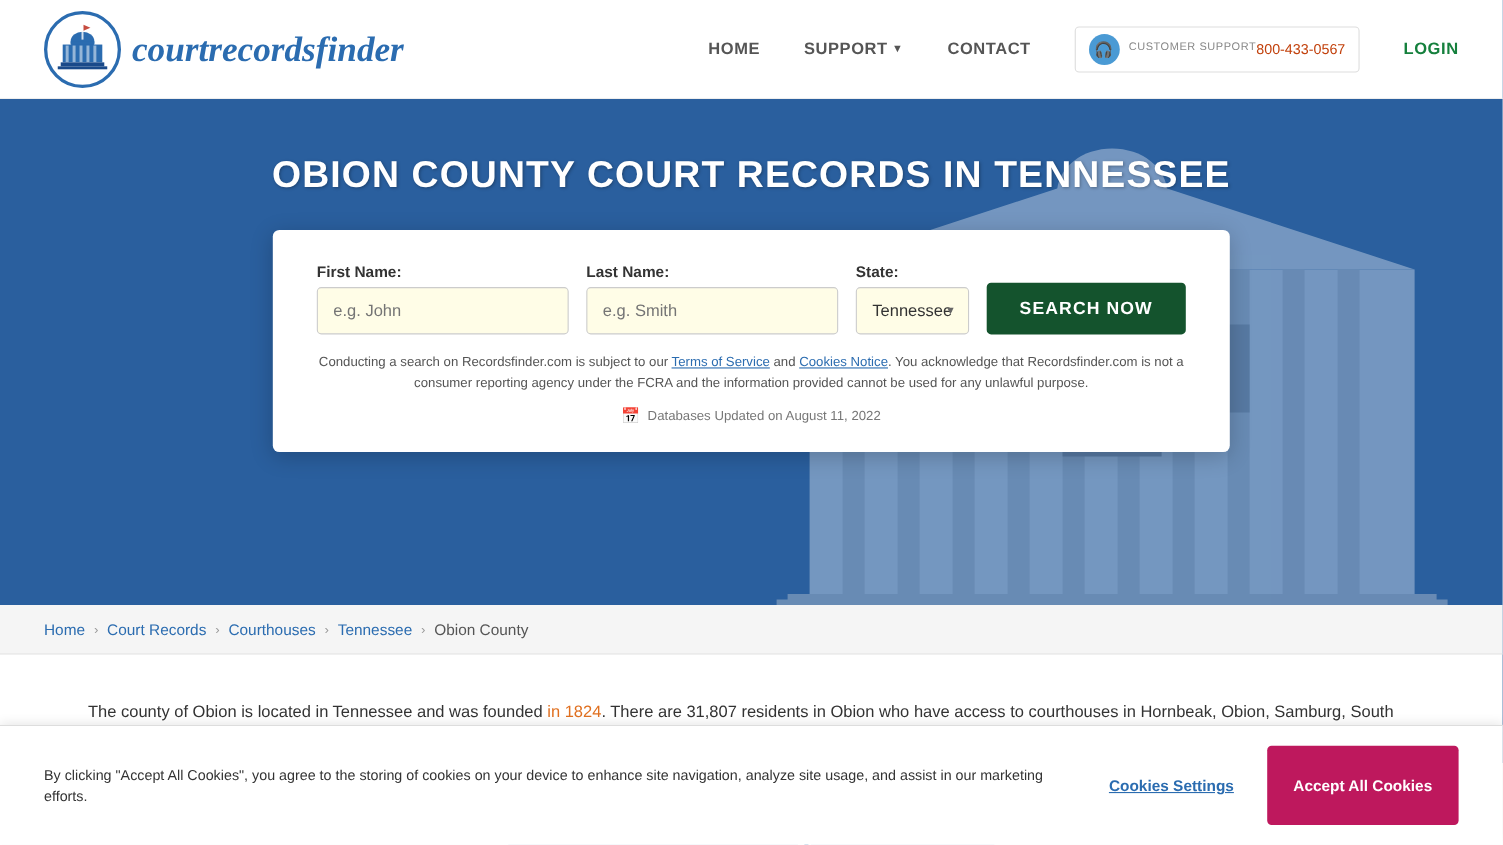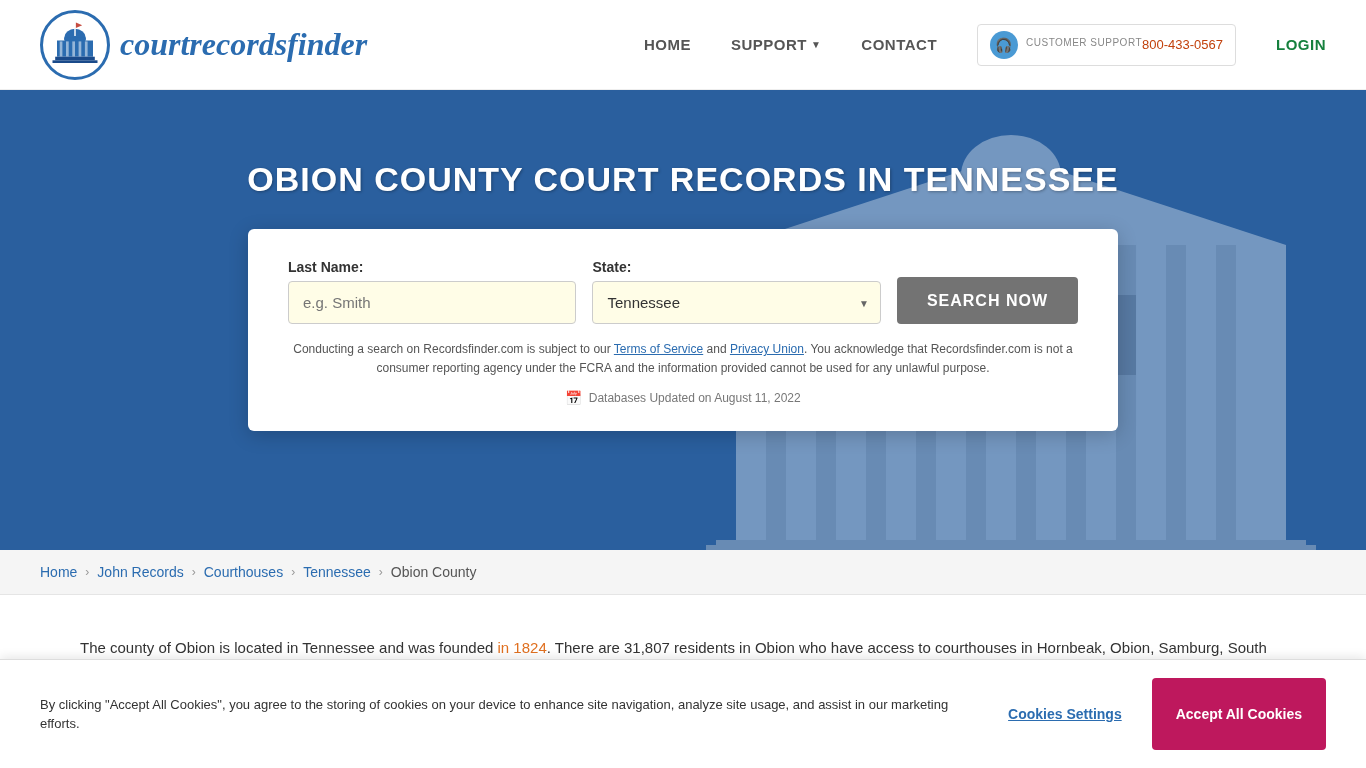--- a/index.html
+++ b/index.html
@@ -133,21 +133,20 @@
       opacity: 0.35;
     }
     .hero-content {
       position: relative;
       z-index: 2;
       width: 100%;
       max-width: 900px;
       display: flex;
       flex-direction: column;
       align-items: center;
-      margin-top: 20px;
     }
     .hero-title {
       color: #fff;
       font-size: 34px;
       font-weight: 900;
       text-align: center;
       letter-spacing: 1px;
       text-transform: uppercase;
       margin-bottom: 30px;
       text-shadow: 1px 1px 3px rgba(0,0,0,0.3);
@@ -205,21 +204,21 @@
       content: '▼';
       position: absolute;
       right: 12px;
       top: 50%;
       transform: translateY(-50%);
       font-size: 10px;
       color: #666;
       pointer-events: none;
     }
     .search-btn {
-      background: #737373;
+      background: #14532d;
       color: #fff;
       border: none;
       border-radius: 4px;
       padding: 0 30px;
       font-size: 16px;
       font-weight: 900;
       letter-spacing: 1px;
       text-transform: uppercase;
       cursor: pointer;
       align-self: flex-end;
@@ -420,20 +419,24 @@
       <rect x="30" y="445" width="590" height="10" fill="#ddd"></rect>
       <rect x="20" y="450" width="610" height="10" fill="#ddd"></rect>
     </svg>
   </div>
 
   <div class="hero-content">
     <h1 class="hero-title">OBION COUNTY COURT RECORDS IN TENNESSEE</h1>
 
     <div class="search-card">
       <div class="search-fields">
+        <div class="field-group name">
+          <label class="field-label">First Name:</label>
+          <input class="field-input" type="text" placeholder="e.g. John" style="">
+        </div>
         <div class="field-group name">
           <label class="field-label">Last Name:</label>
           <input class="field-input" type="text" placeholder="e.g. Smith" style="">
         </div>
         <div class="field-group state">
           <label class="field-label">State:</label>
           <div class="state-wrapper">
             <select class="state-select">
               <option>Tennessee</option>
               <option>Alabama</option>
@@ -445,35 +448,35 @@
               <option>Connecticut</option>
               <option>Delaware</option>
               <option>Florida</option>
               <option>Georgia</option>
             </select>
           </div>
         </div>
         <button class="search-btn">SEARCH NOW</button>
       </div>
       <p class="disclaimer">
-        Conducting a search on Recordsfinder.com is subject to our <a href="#">Terms of Service</a> and <a href="#">Privacy Union</a>. You acknowledge that Recordsfinder.com is not a consumer reporting agency under the FCRA and the information provided cannot be used for any unlawful purpose.
+        Conducting a search on Recordsfinder.com is subject to our <a href="#">Terms of Service</a> and <a href="#">Cookies Notice</a>. You acknowledge that Recordsfinder.com is not a consumer reporting agency under the FCRA and the information provided cannot be used for any unlawful purpose.
       </p>
       <div class="db-updated">
         <span class="calendar-icon">📅</span>
         <span>Databases Updated on August 11, 2022</span>
       </div>
     </div>
   </div>
 </section>
 
 <div class="breadcrumb-bar">
   <nav class="breadcrumb">
     <a href="#">Home</a>
     <span class="breadcrumb-sep">›</span>
-    <a href="#">John Records</a>
+    <a href="#">Court Records</a>
     <span class="breadcrumb-sep">›</span>
     <a href="#">Courthouses</a>
     <span class="breadcrumb-sep">›</span>
     <a href="#">Tennessee</a>
     <span class="breadcrumb-sep">›</span>
     <span class="breadcrumb-current">Obion County</span>
   </nav>
 </div>
 
 <main class="content">

